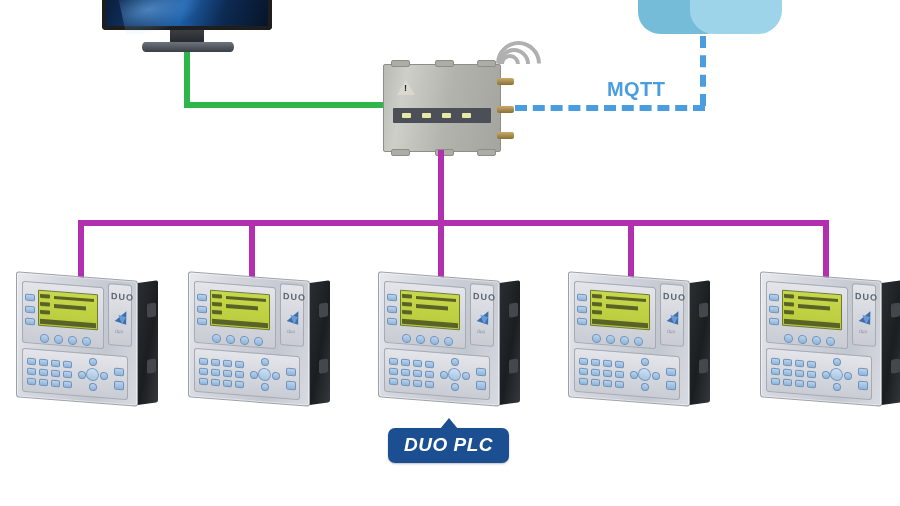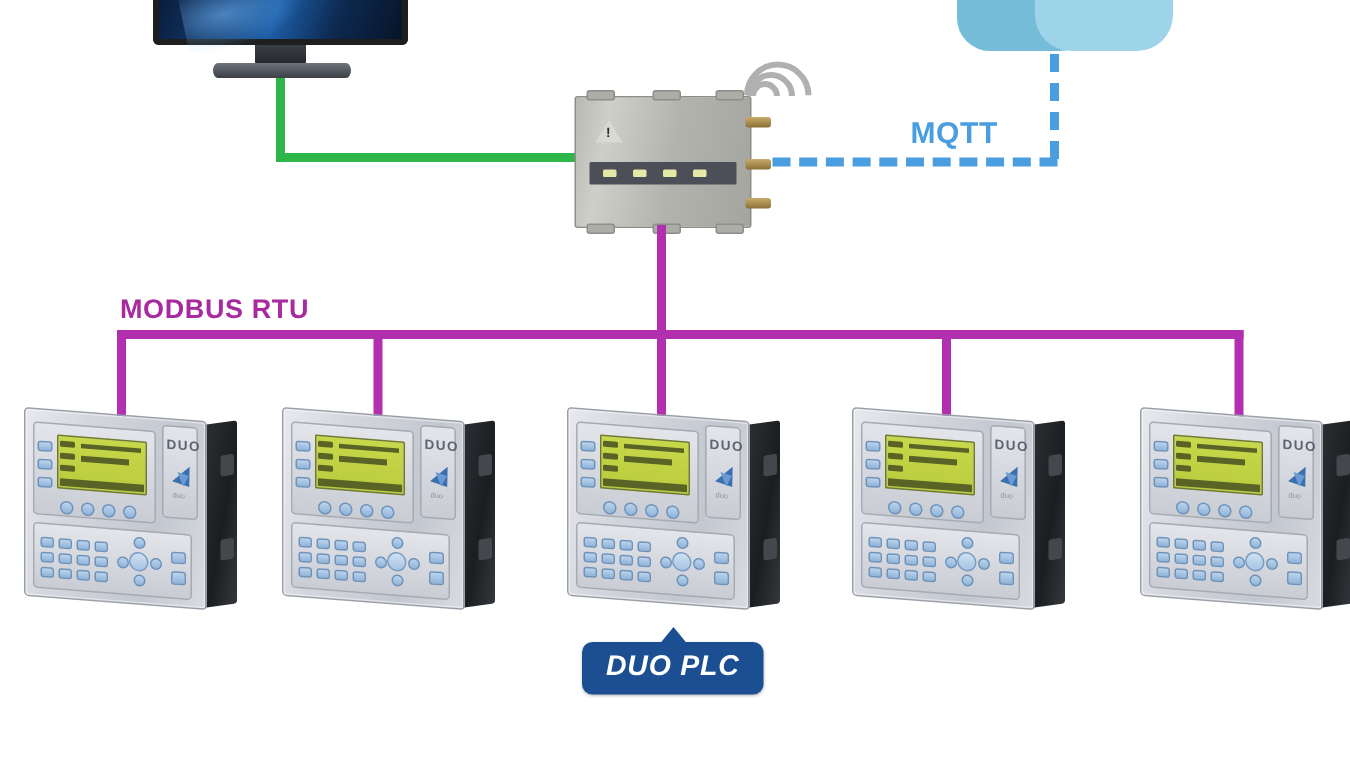--- a/index.html
+++ b/index.html
@@ -283,21 +283,20 @@
   <div class="line purple" style="left:438px; top:150px; width:6px; height:76px;"></div>
 
   <div class="line purple" style="left:78px; top:220px; width:751px; height:6px;"></div>
 
   <div class="line purple" style="left:78px;  top:220px; width:6px; height:68px;"></div>
   <div class="line purple" style="left:249px; top:220px; width:6px; height:68px;"></div>
   <div class="line purple" style="left:438px; top:220px; width:6px; height:68px;"></div>
   <div class="line purple" style="left:628px; top:220px; width:6px; height:68px;"></div>
   <div class="line purple" style="left:823px; top:220px; width:6px; height:68px;"></div>
 
-  <div class="proto-label proto-modbus" style="left:80px; top:196px;">MODBUS RTU</div>
 
   <div class="plc" style="left:16px; top:276px;">
     <div class="plc-side">
         <span class="plc-side-clip" style="top:22px;"></span>
         <span class="plc-side-clip" style="top:78px;"></span>
       </div>
     <div class="plc-face"></div>
     <div class="plc-panel" style="left:6px; top:8px; width:82px; height:62px; transform:skewY(4.5deg);"></div>
     <div class="plc-lcd" style="left:22px; top:16px; width:60px; height:36px; transform:skewY(4.5deg);">
       <span class="lcd-tag" style="top:3px;"></span>

